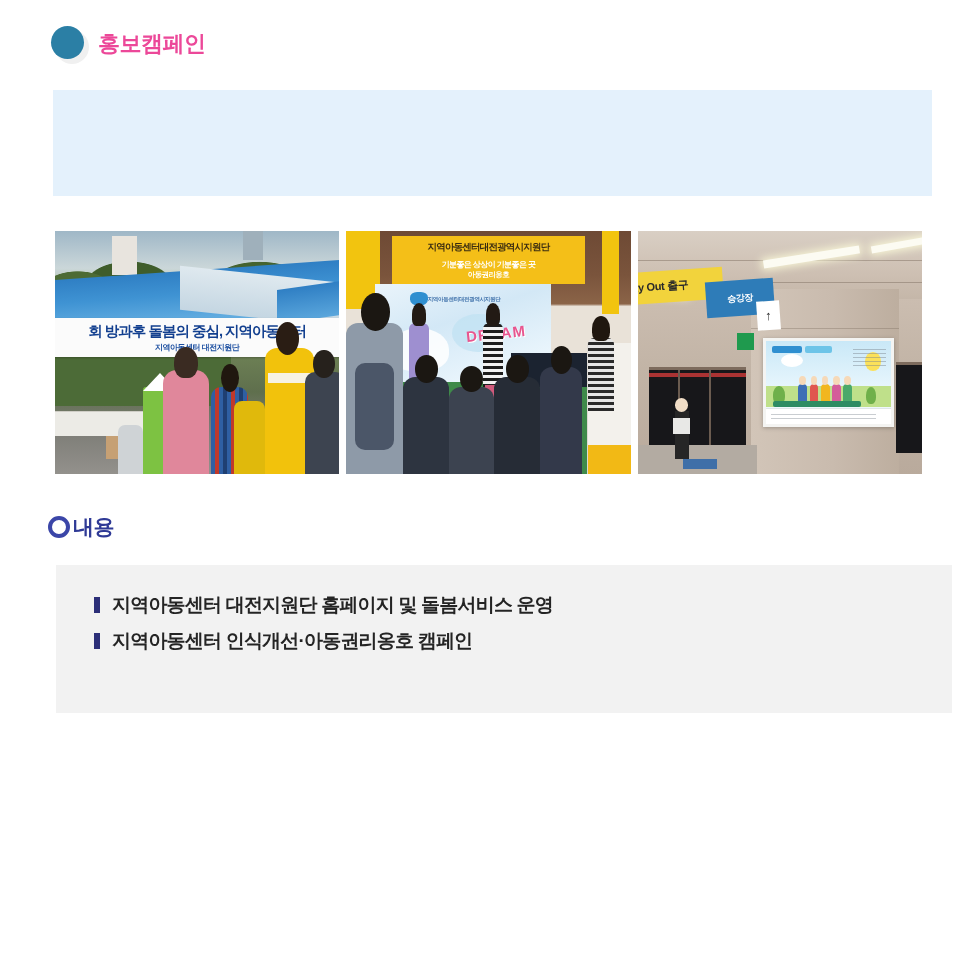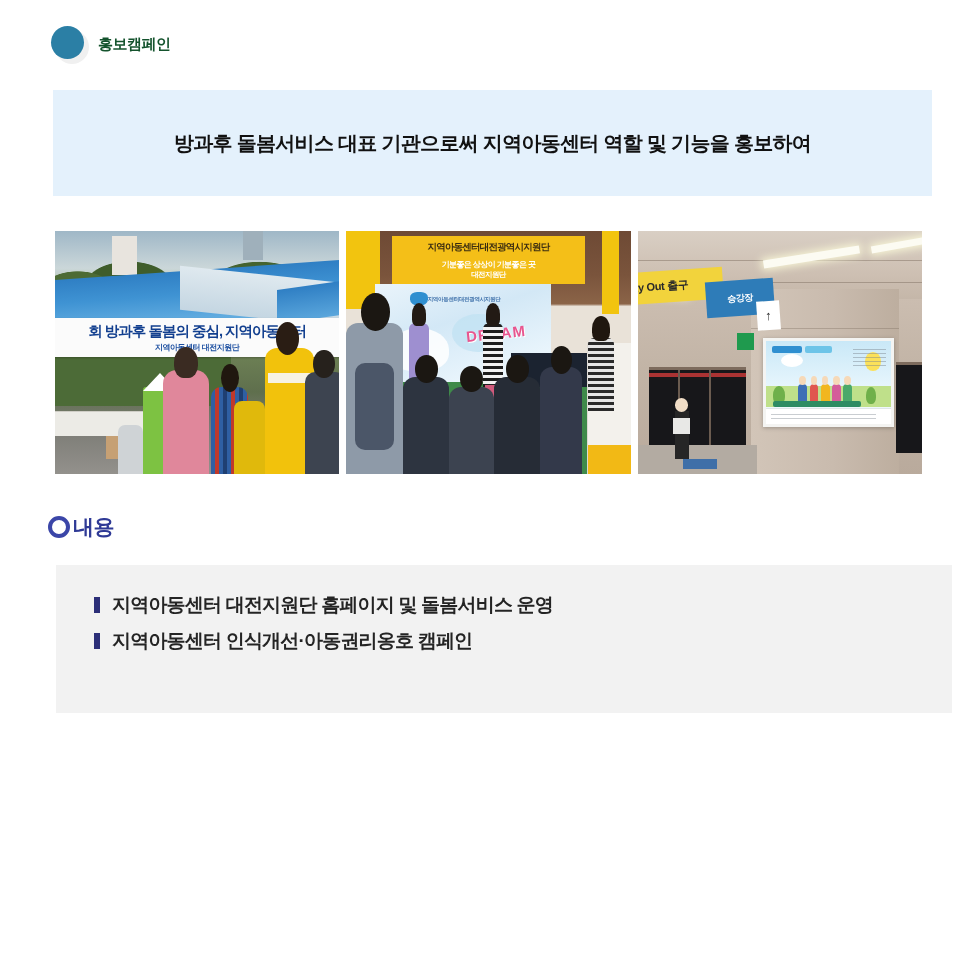--- a/index.html
+++ b/index.html
@@ -44,23 +44,23 @@
   .header-badge .main-dot {
     position: absolute;
     left: 3px;
     top: 3px;
     width: 33px;
     height: 33px;
     border-radius: 50%;
     background: #2b7fa5;
   }
   .section-title {
-    font-size: 15px;
+    font-size: 22px;
     font-weight: bold;
-    color: #14532d;
+    color: #ec4899;
     letter-spacing: -0.5px;
     margin-left: 8px;
     white-space: nowrap;
   }
 
   
   .intro-box {
     position: absolute;
     left: 53px;
     top: 90px;
@@ -378,21 +378,20 @@
 
 <div class="section-header">
   <div class="header-badge">
     <div class="shadow-dot"></div>
     <div class="main-dot"></div>
   </div>
   <div class="section-title">홍보캠페인</div>
 </div>
 
 <div class="intro-box">
-  <div class="intro-line">방과후 돌봄서비스 대표 기관으로써 지역아동센터 역할 및 기능을 홍보하여</div>
 </div>
 
 <div class="photo-strip">
 
   <div class="photo">
     <div class="p1-sky"></div>
     <div class="p1-trees"></div>
     <div class="p1-bldg"></div>
     <div class="p1-bldg2"></div>
     <div class="p1-canopy"></div>
@@ -415,21 +414,21 @@
     <div class="p1-person p1-dark1"></div>
   </div>
 
   <div class="photo">
     <div class="p2-wall"></div>
     <div class="p2-col-l"></div>
     <div class="p2-col-r"></div>
     <div class="p2-banner">
       <div class="b1">지역아동센터대전광역시지원단</div>
       <div class="b2">기분좋은 상상이 기분좋은 곳</div>
-      <div class="b3">대전지원단</div>
+      <div class="b3">아동권리옹호</div>
     </div>
     <div class="p2-mural">
       <div class="p2-mural-cloud1"></div>
       <div class="p2-mural-cloud2"></div>
       <div class="p2-logo"></div>
       <div class="p2-logotxt">지역아동센터대전광역시지원단</div>
       <div class="p2-dream">DREAM</div>
     </div>
     <div class="p2-floor"></div>
     <div class="p2-mat"></div>

